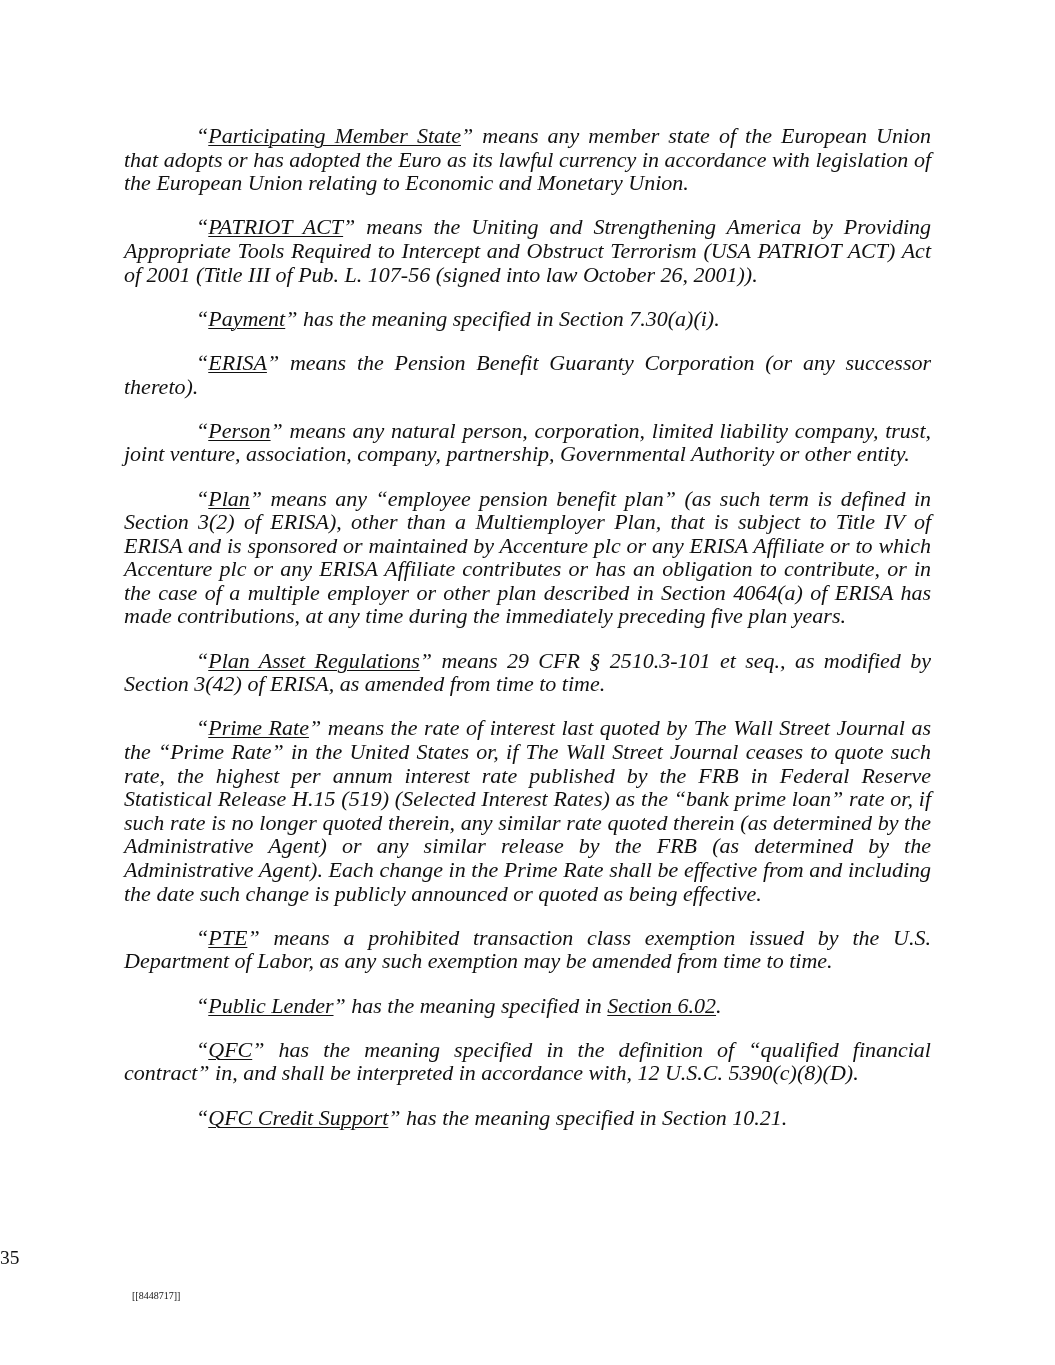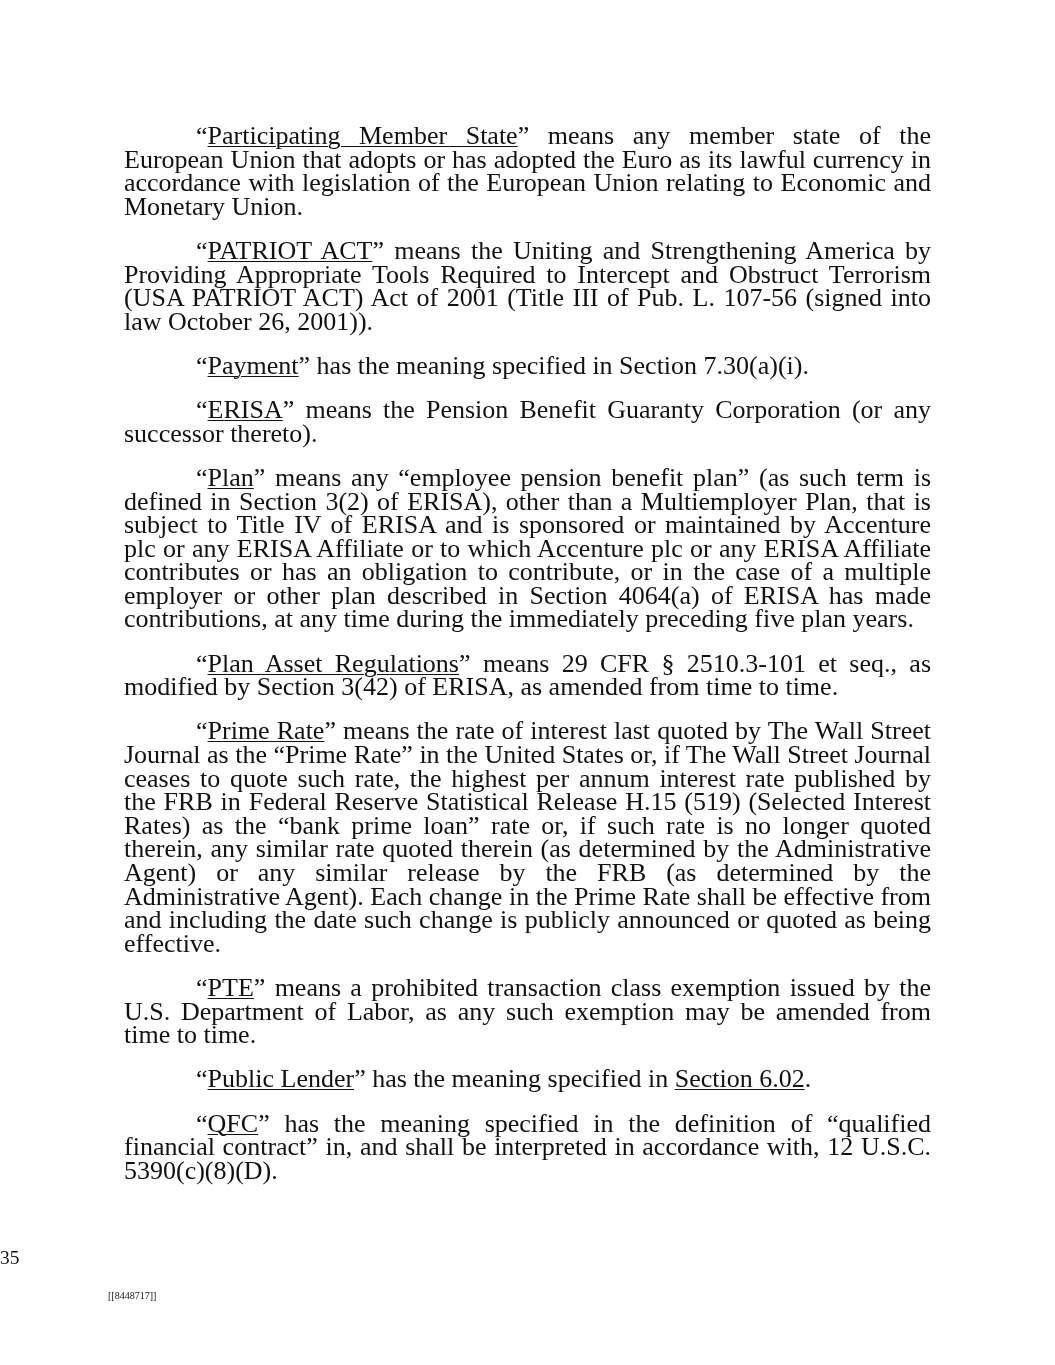--- a/index.html
+++ b/index.html
@@ -13,22 +13,23 @@
       position: relative;
       overflow: hidden;
       font-family: "Liberation Serif", "DejaVu Serif", serif;
       color: #111111;
     }
     .page {
       position: absolute;
       left: 124px;
       top: 124px;
       width: 807px;
-      font-size: 26px;
+      font-size: 22px;
       line-height: 23.6px;
+      font-style: italic;
     }
     .para {
       margin: 0 0 20.6px 0;
       text-align: justify;
       text-indent: 72px;
     }
     .term {
       text-decoration: underline;
       text-underline-offset: 2px;
       text-decoration-thickness: 1px;
@@ -42,51 +43,53 @@
       position: absolute;
       left: 0;
       width: 1055px;
       top: 1246px;
       text-align: left;
       font-size: 19.4px;
       line-height: 24px;
     }
     .doc-id {
       position: absolute;
-      left: 108px;
+      left: 132px;
       top: 1290px;
       font-size: 10px;
       line-height: 12px;
     }
   </style>
 </head>
 <body>
 
 <div class="page">
 
   <p class="para"><span>“</span><span class="term">Participating Member State</span><span>”</span><span> means any member state of the European Union that adopts or has adopted the Euro as its lawful currency in accordance with legislation of the European Union relating to Economic and Monetary Union.</span></p>
 
   <p class="para"><span>“</span><span class="term">PATRIOT ACT</span><span>”</span><span> means the Uniting and Strengthening America by Providing Appropriate Tools Required to Intercept and Obstruct Terrorism (USA PATRIOT ACT) Act of 2001 (Title III of Pub. L. 107-56 (signed into law October 26, 2001)).</span></p>
 
   <p class="para"><span>“</span><span class="term">Payment</span><span>”</span><span> has the meaning specified in Section 7.30(a)(i).</span></p>
 
 
   <p class="para"><span>“</span><span class="term">ERISA</span><span>”</span><span> means the Pension Benefit Guaranty Corporation (or any successor thereto).</span></p>
 
+  <p class="para"><span>“</span><span class="term">Person</span><span>”</span><span> means any natural person, corporation, limited liability company, trust, joint venture, association, company, partnership, Governmental Authority or other entity.</span></p>
 
   <p class="para"><span>“</span><span class="term">Plan</span><span>”</span><span> means any “employee pension benefit plan” (as such term is defined in Section 3(2) of ERISA), other than a Multiemployer Plan, that is subject to Title IV of ERISA and is sponsored or maintained by Accenture plc or any ERISA Affiliate or to which Accenture plc or any ERISA Affiliate contributes or has an obligation to contribute, or in the case of a multiple employer or other plan described in Section 4064(a) of ERISA has made contributions, at any time during the immediately preceding five plan years.</span></p>
 
   <p class="para"><span>“</span><span class="term">Plan Asset Regulations</span><span>”</span><span> means 29 CFR § 2510.3-101 et seq., as modified by Section 3(42) of ERISA, as amended from time to time.</span></p>
 
   <p class="para"><span>“</span><span class="term">Prime Rate</span><span>”</span><span> means the rate of interest last quoted by The Wall Street Journal as the “Prime Rate” in the United States or, if The Wall Street Journal ceases to quote such rate, the highest per annum interest rate published by the FRB in Federal Reserve Statistical Release H.15 (519) (Selected Interest Rates) as the “bank prime loan” rate or, if such rate is no longer quoted therein, any similar rate quoted therein (as determined by the Administrative Agent) or any similar release by the FRB (as determined by the Administrative Agent).  Each change in the Prime Rate shall be effective from and including the date such change is publicly announced or quoted as being effective.</span></p>
 
   <p class="para"><span>“</span><span class="term">PTE</span><span>”</span><span> means a prohibited transaction class exemption issued by the U.S. Department of Labor, as any such exemption may be amended from time to time.</span></p>
 
   <p class="para"><span>“</span><span class="term">Public Lender</span><span>”</span><span> has the meaning specified in </span><span class="xref">Section 6.02</span><span>.</span></p>
 
   <p class="para"><span>“</span><span class="term">QFC</span><span>”</span><span> has the meaning specified in the definition of “qualified financial contract” in, and shall be interpreted in accordance with, 12 U.S.C. 5390(c)(8)(D).</span></p>
 
+  <p class="para"><span>“</span><span class="term">QFC Credit Support</span><span>”</span><span> has the meaning specified in Section 10.21.</span></p>
 
 
 </div>
 
 <div class="page-number">35</div>
 <div class="doc-id">[[8448717]]</div>
 
 </body></html>

